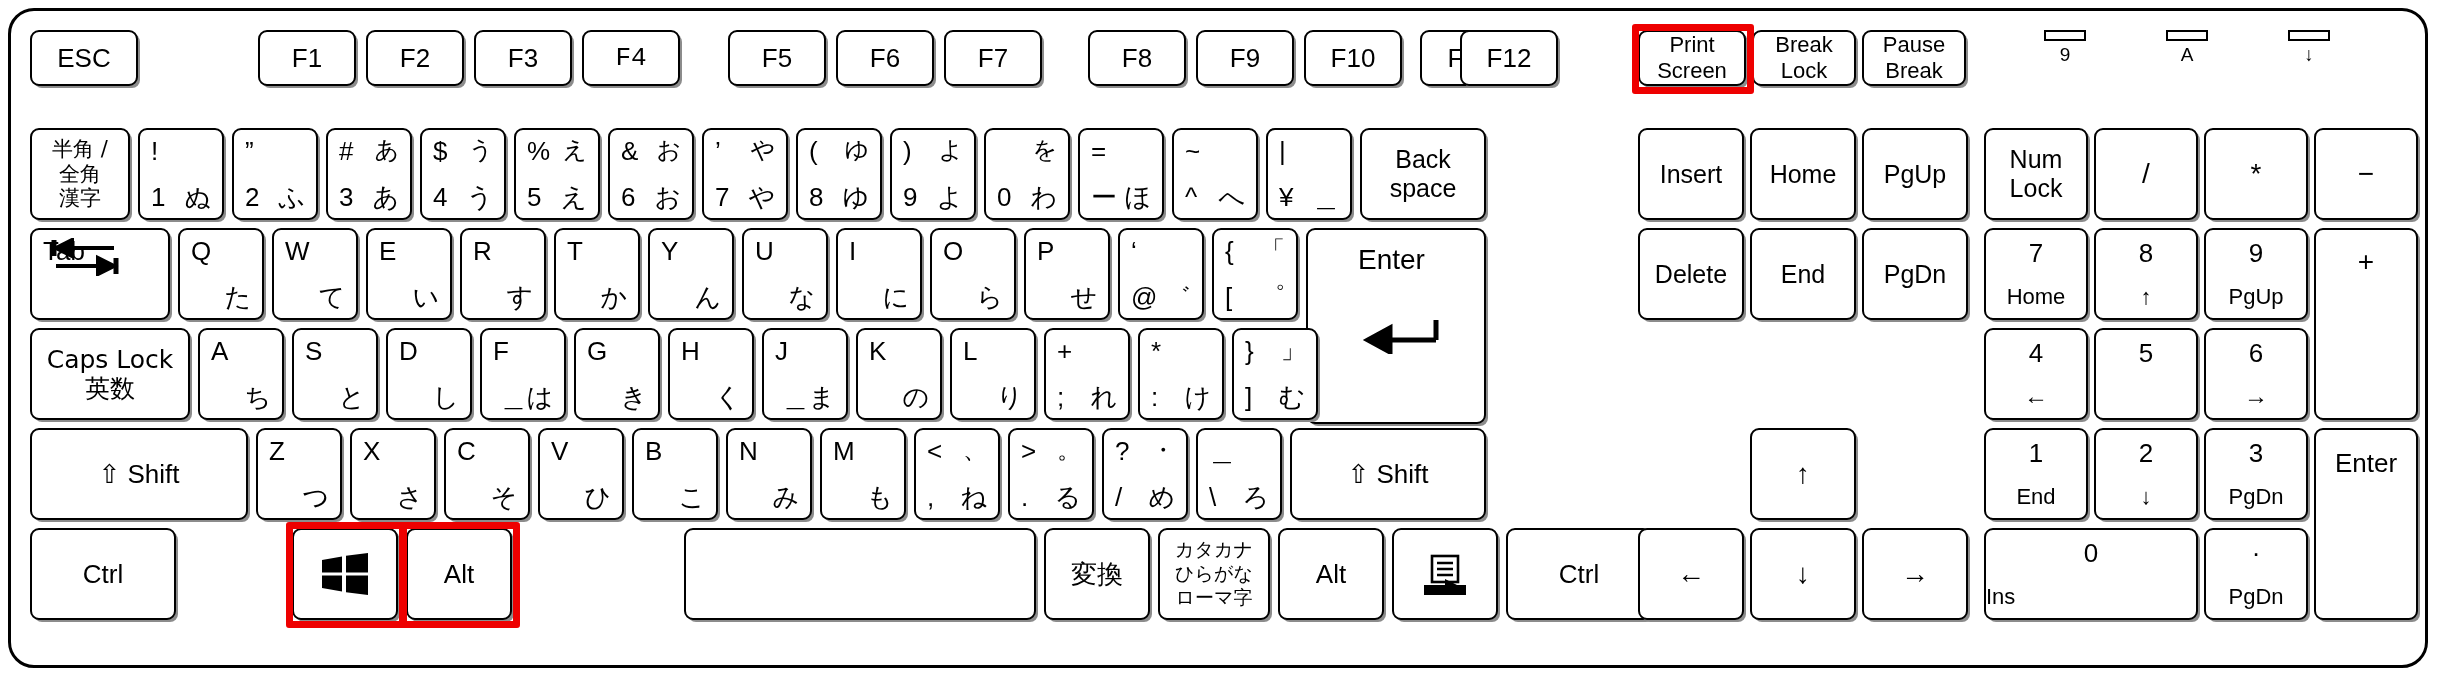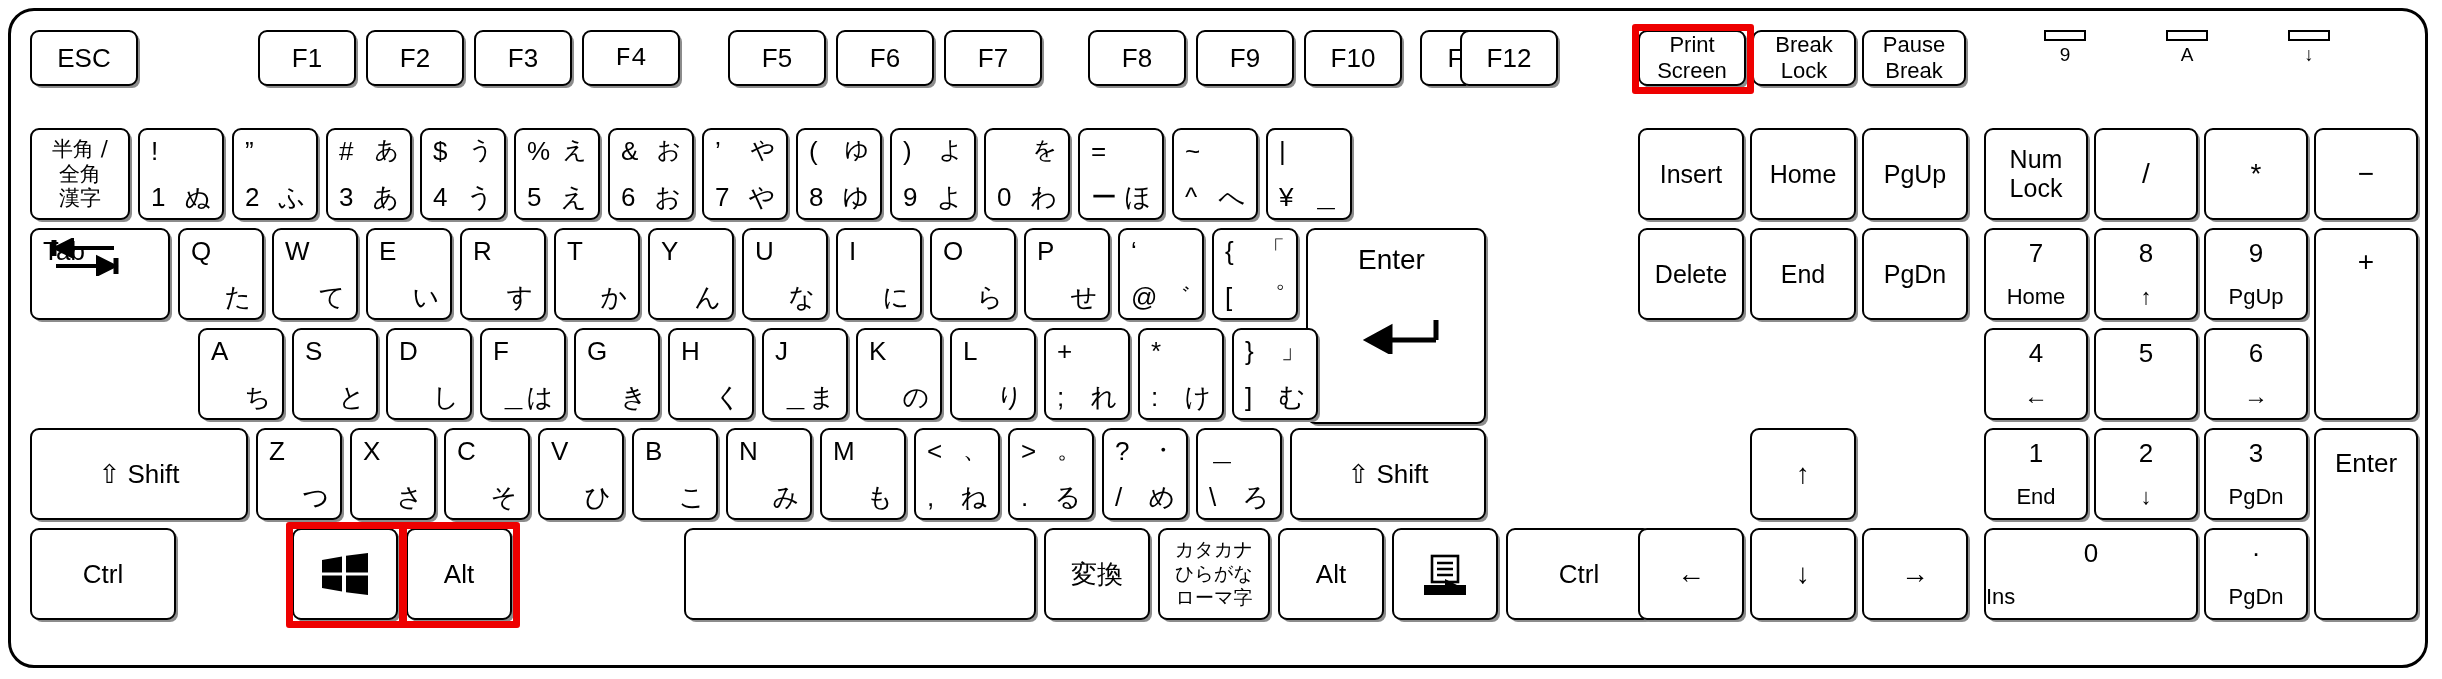--- a/index.html
+++ b/index.html
@@ -224,20 +224,24 @@
   <div class="key" style="left:1172px; top:128px; width:86px; height:92px;">
     <span class="lbl tl f26">~</span>
     <span class="lbl bl f26">^</span>
     <span class="lbl br f26 jp">へ</span>
   </div>
   <div class="key" style="left:1266px; top:128px; width:86px; height:92px;">
     <span class="lbl tl f26">|</span>
     <span class="lbl bl f26">¥</span>
     <span class="lbl br f26 jp">＿</span>
   </div>
+  <div class="key" style="left:1360px; top:128px; width:126px; height:92px;">
+    <span class="c-center f25 two-line">Back
+space</span>
+  </div>
 
   <div class="key" style="left:1638px; top:128px; width:106px; height:92px;">
     <span class="c-center f25">Insert</span>
   </div>
   <div class="key" style="left:1750px; top:128px; width:106px; height:92px;">
     <span class="c-center f25">Home</span>
   </div>
   <div class="key" style="left:1862px; top:128px; width:106px; height:92px;">
     <span class="c-center f25">PgUp</span>
   </div>
@@ -356,20 +360,24 @@
     <span class="lbl f22" style="left:0; right:0; bottom:10px; text-align:center;">↑</span>
   </div>
   <div class="key" style="left:2204px; top:228px; width:104px; height:92px;">
     <span class="lbl f26" style="left:0; right:0; top:10px; text-align:center;">9</span>
     <span class="lbl f22" style="left:0; right:0; bottom:10px; text-align:center;">PgUp</span>
   </div>
   <div class="key" style="left:2314px; top:228px; width:104px; height:192px;">
     <span class="lbl f28" style="left:0; right:0; top:18px; text-align:center;">+</span>
   </div>
 
+  <div class="key" style="left:30px; top:328px; width:160px; height:92px;">
+    <span class="c-center f25 jp two-line">Caps Lock
+英数</span>
+  </div>
 
   <div class="key" style="left:198px; top:328px; width:86px; height:92px;">
     <span class="lbl tl f26">A</span>
     <span class="lbl br f26 jp">ち</span>
   </div>
   <div class="key" style="left:292px; top:328px; width:86px; height:92px;">
     <span class="lbl tl f26">S</span>
     <span class="lbl br f26 jp">と</span>
   </div>
   <div class="key" style="left:386px; top:328px; width:86px; height:92px;">

